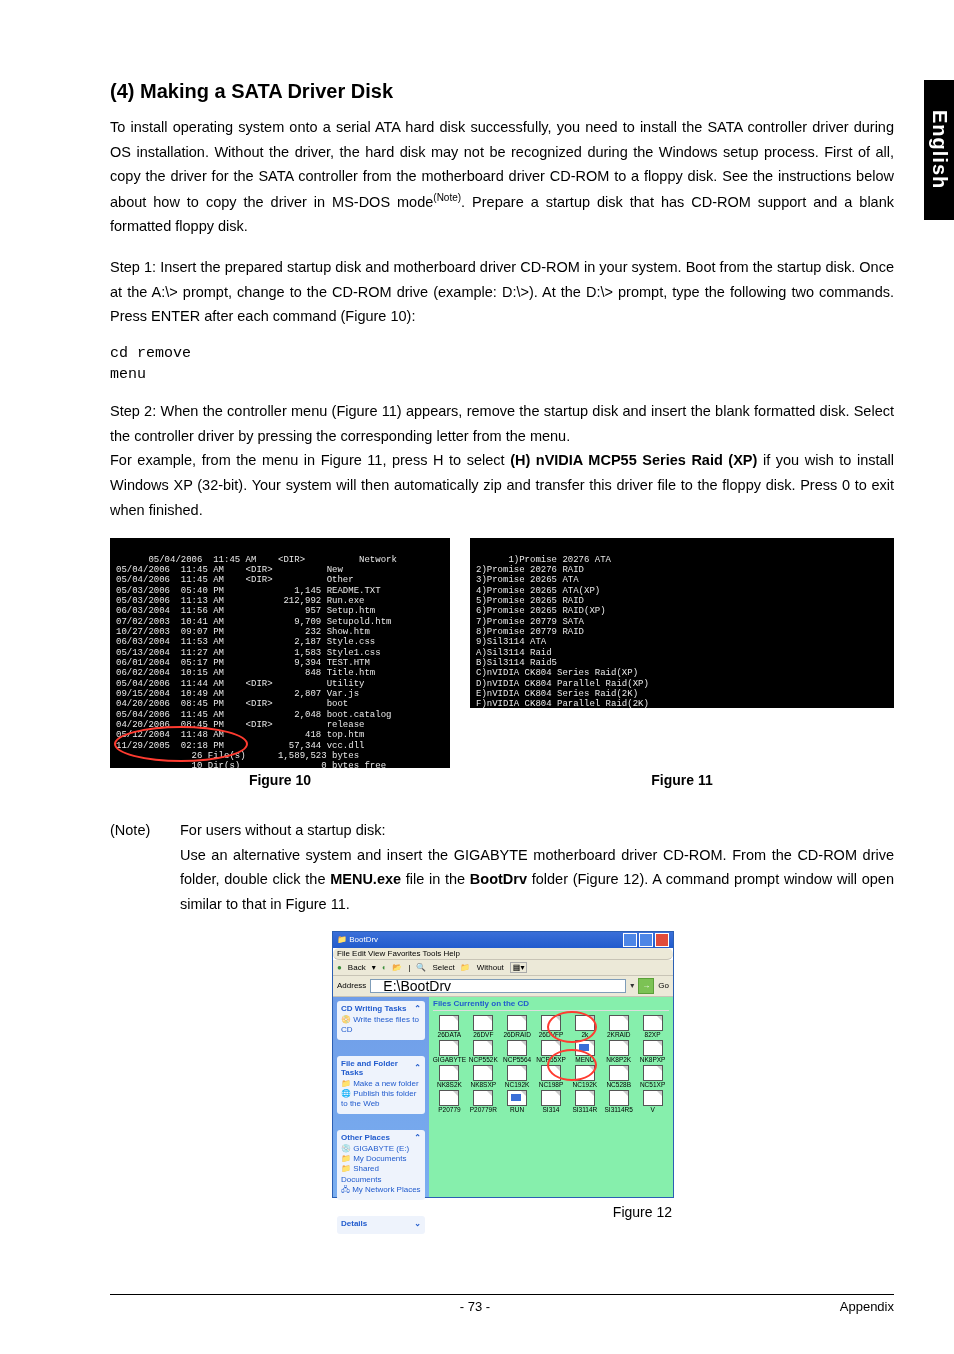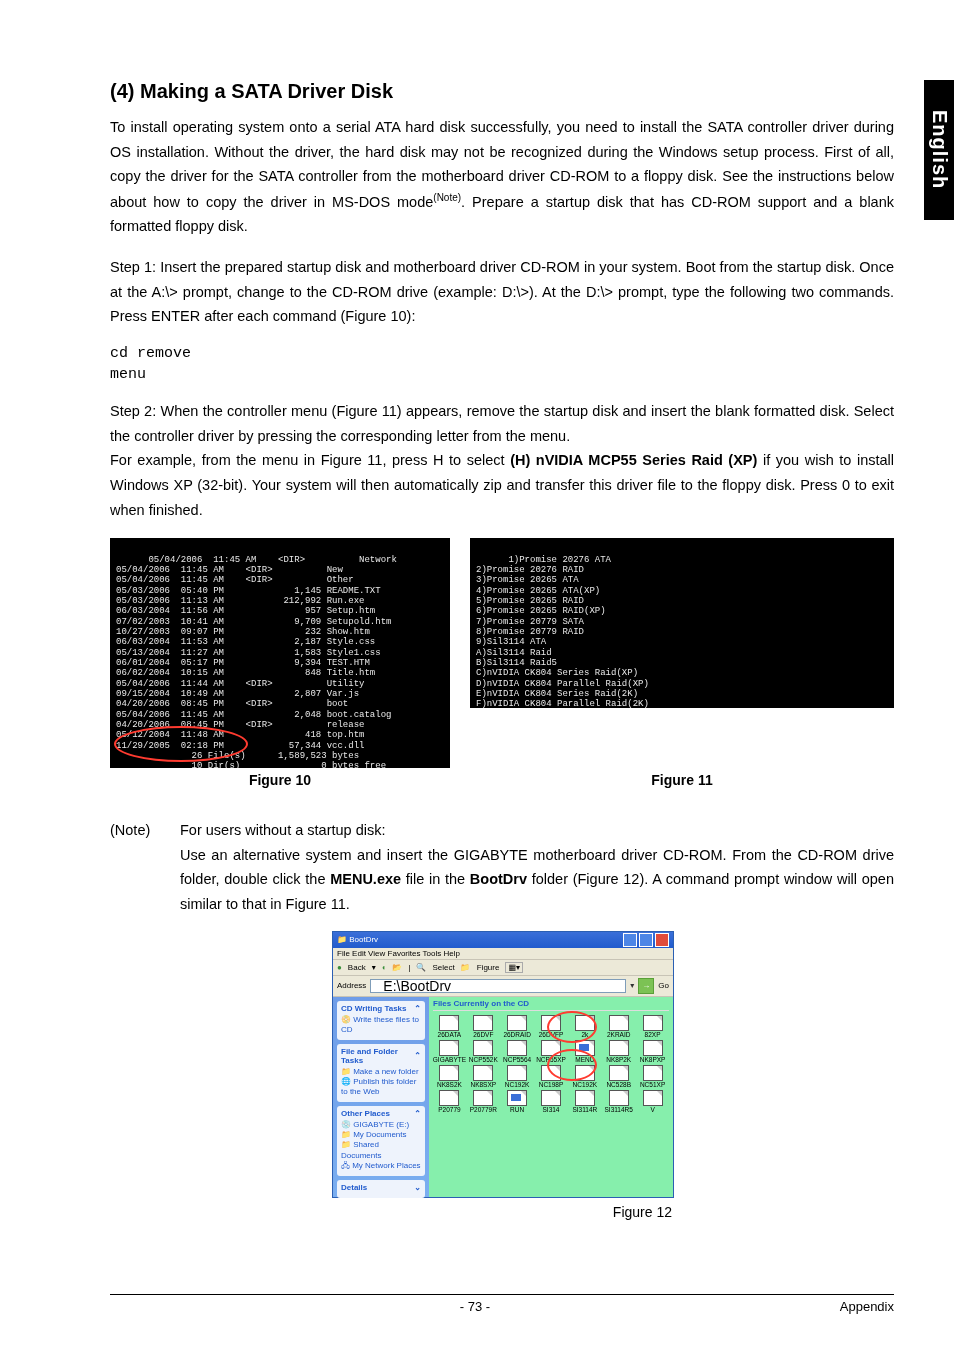--- a/index.html
+++ b/index.html
@@ -113,20 +113,21 @@
     justify-content: space-between;
   }
   .titlebar .wbtns { display:flex; gap:2px;}
   .titlebar .wbtn { width:12px;height:12px;border:1px solid #fff;background:#4d86e6;}
   .titlebar .wbtn.close{background:#e04b3b;}
   .menubar {
     background:#ece9d8;
     padding: 1px 4px;
     color:#000;
     border-bottom:1px solid #c8c4b6;
+    border-radius:6px;
   }
   .toolbar {
     background:#ece9d8;
     padding: 2px 4px;
     display:flex;
     align-items:center;
     gap:6px;
     color:#000;
     border-bottom:1px solid #c8c4b6;
   }
@@ -157,21 +158,21 @@
   .sidebar {
     width: 96px;
     background: linear-gradient(#6f9de8,#7aaef0);
     padding: 4px;
     box-sizing:border-box;
     color:#215bcd;
   }
   .panel {
     background:#eef3fc;
     border-radius:3px;
-    margin-bottom:4px;
+    margin-bottom:16px;
     padding: 3px 4px 4px 4px;
   }
   .panel-h {
     font-weight:bold;
     color:#215bcd;
     margin-bottom:2px;
     display:flex;justify-content:space-between;align-items:center;
   }
   .panel-h .chev { color:#215bcd; }
   .panel-item { color:#215bcd; line-height:1.3;}
@@ -344,21 +345,21 @@
         </span>
       </div>
       <div class="menubar">File  Edit  View  Favorites  Tools  Help</div>
       <div class="toolbar">
         <span style="color:#3a8f3a">●</span>
         <span>Back</span> ▾
         <span style="color:#3a8f3a">◐</span>
         <span style="color:#e6b33c">📂</span>
         <span>|</span>
         <span>🔍</span><span>Select</span>
-        <span>📁</span><span>Figure</span>
+        <span>📁</span><span>Without</span>
         <span style="border:1px solid #aaa;padding:0 2px">▦▾</span>
       </div>
       <div class="addressbar">
         <span>Address</span>
         <input value="E:\BootDrv" style="">
         <span style="color:#333">▾</span>
         <span class="gobtn">→</span>
         <span>Go</span>
       </div>
       <div class="explorer-body">

